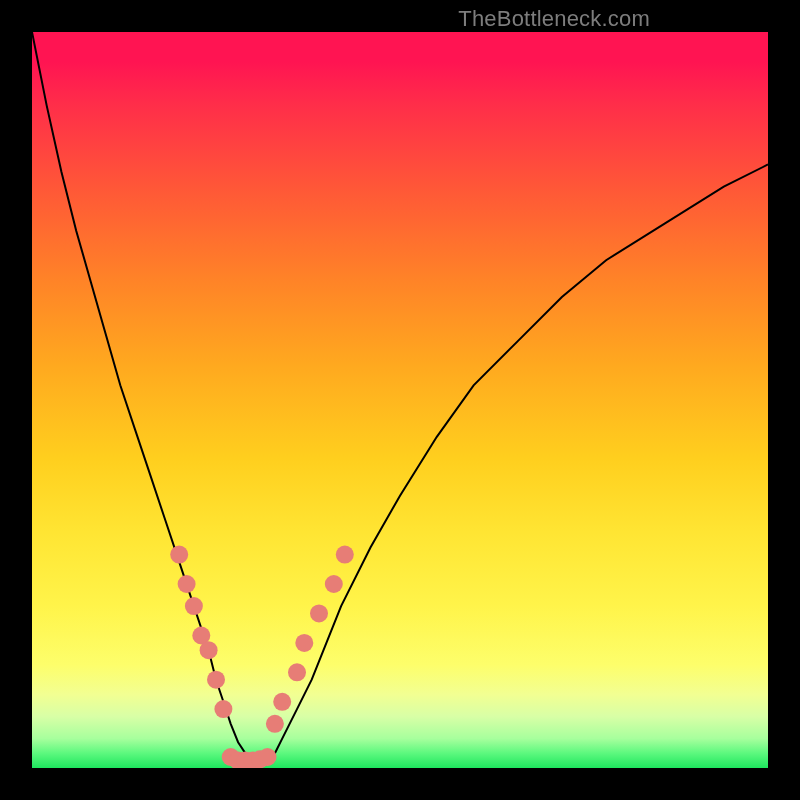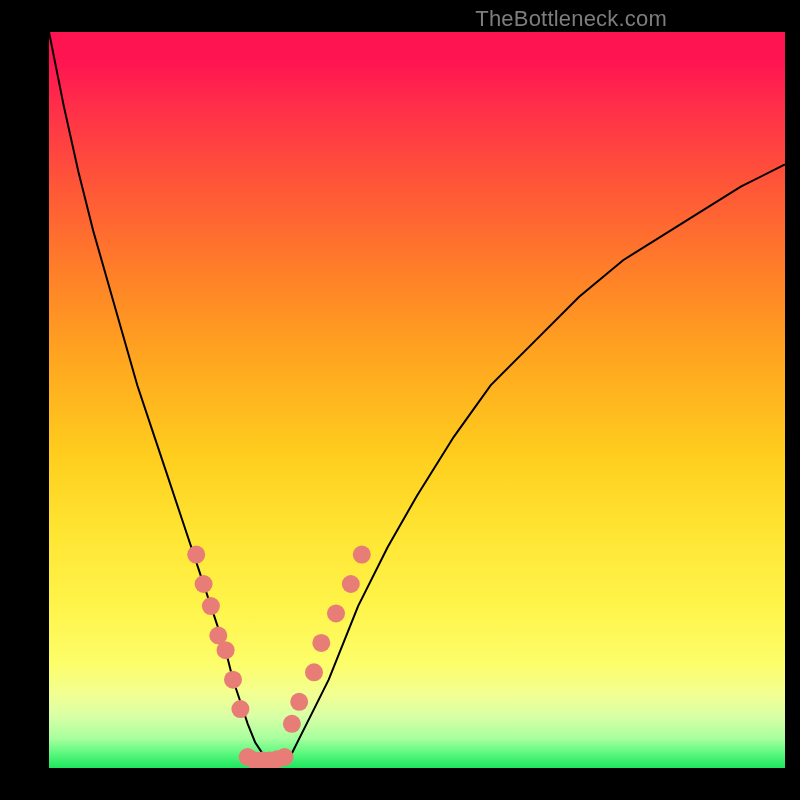--- a/index.html
+++ b/index.html
@@ -6,21 +6,21 @@
     margin: 0;
     padding: 0;
     width: 800px;
     height: 800px;
     overflow: hidden;
     background: #000;
     font-family: Arial, Helvetica, sans-serif;
   }
   .frame {
     position: absolute;
-    left: 17px;
+    left: 0;
     top: 0;
     width: 660px;
     height: 800px;
     background: #000;
   }
   .plot-area {
     position: absolute;
     left: 32px;
     top: 32px;
     width: 736px;

